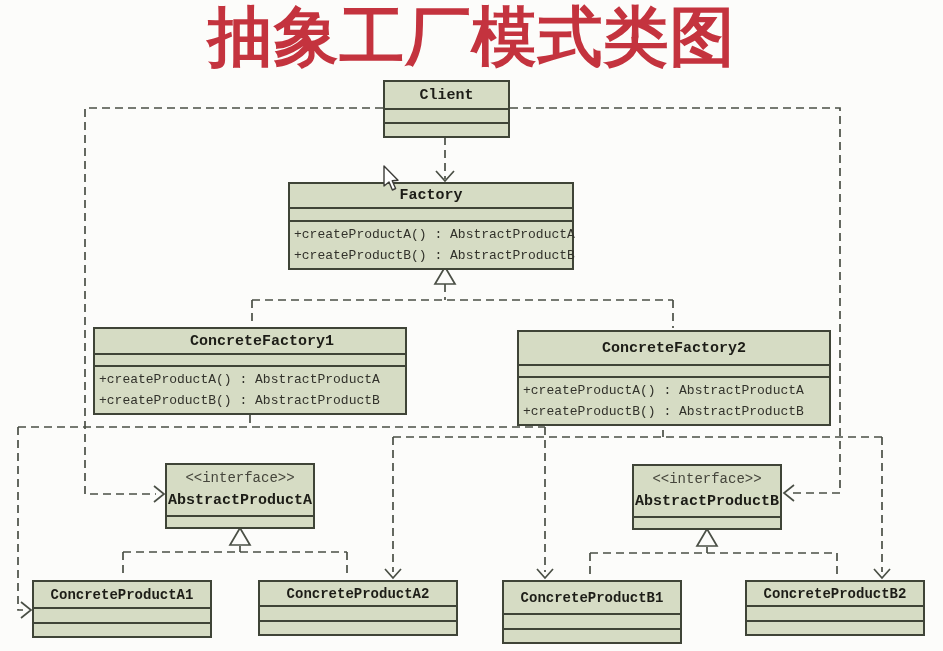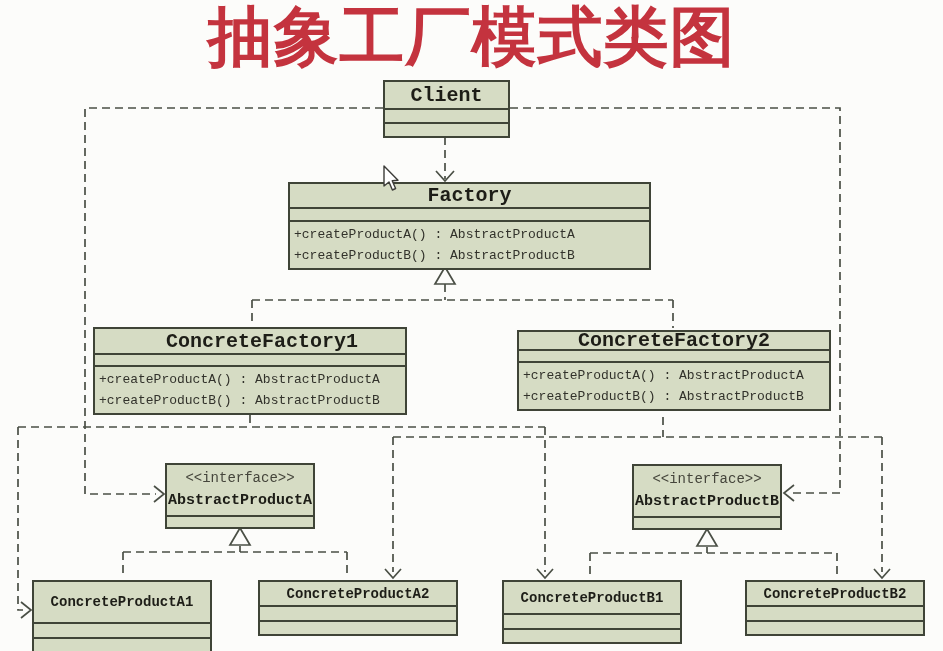--- a/index.html
+++ b/index.html
@@ -14,21 +14,21 @@
     font-family:"Liberation Sans","DejaVu Sans",sans-serif;
     font-size:65px;font-weight:900;letter-spacing:1px;line-height:66px;
   }
   svg.wires{position:absolute;left:0;top:0;pointer-events:none;}
   .uml-box{
     position:absolute;box-sizing:border-box;
     background:#d6dcc4;border:2px solid #3f4437;
     color:#1d1d17;
   }
   .uml-name{
-    text-align:center;font-weight:bold;font-size:20px;
+    text-align:center;font-weight:bold;font-size:15px;
     display:flex;align-items:center;justify-content:center;
     box-sizing:border-box;
   }
   .uml-sec{box-sizing:border-box;border-top:2px solid #3f4437;}
   .uml-methods{font-size:13px;color:#32322b;padding:2px 4px;}
   .uml-methods div{line-height:21px;white-space:nowrap;}
   .stereo{font-weight:normal;font-size:14px;color:#45453b;line-height:22px;}
   .iface-name{font-weight:bold;font-size:15px;line-height:23px;}
   .iface-head{display:block;text-align:center;padding-top:2px;}
   .prod .uml-name{font-size:14px;}
@@ -66,40 +66,40 @@
       <polygon points="707,529 697,546 717,546"></polygon>
     </g>
   </svg>
 
   <div class="uml-box" style="left:383px;top:80px;width:127px;">
     <div class="uml-name" style="height:26px;">Client</div>
     <div class="uml-sec" style="height:14px;"></div>
     <div class="uml-sec" style="height:14px;"></div>
   </div>
 
-  <div class="uml-box" style="left:288px;top:182px;width:363px;">
+  <div class="uml-box" style="left:288px;top:182px;width:286px;">
     <div class="uml-name" style="height:23px;">Factory</div>
     <div class="uml-sec" style="height:13px;"></div>
     <div class="uml-sec uml-methods">
       <div>+createProductA() : AbstractProductA</div>
       <div>+createProductB() : AbstractProductB</div>
     </div>
   </div>
 
   <div class="uml-box" style="left:93px;top:327px;width:314px;">
     <div class="uml-name" style="height:24px;margin-left:24px;">ConcreteFactory1</div>
     <div class="uml-sec" style="height:12px;"></div>
     <div class="uml-sec uml-methods">
       <div>+createProductA() : AbstractProductA</div>
       <div>+createProductB() : AbstractProductB</div>
     </div>
   </div>
 
   <div class="uml-box" style="left:517px;top:330px;width:314px;">
-    <div class="uml-name" style="height:17px;">ConcreteFactory2</div>
+    <div class="uml-name" style="height:32px;">ConcreteFactory2</div>
     <div class="uml-sec" style="height:12px;"></div>
     <div class="uml-sec uml-methods">
       <div>+createProductA() : AbstractProductA</div>
       <div>+createProductB() : AbstractProductB</div>
     </div>
   </div>
 
   <div class="uml-box" style="left:165px;top:463px;width:150px;">
     <div class="iface-head" style="height:48px;">
       <div class="stereo">&lt;&lt;interface&gt;&gt;</div>
@@ -110,21 +110,21 @@
 
   <div class="uml-box" style="left:632px;top:464px;width:150px;">
     <div class="iface-head" style="height:48px;">
       <div class="stereo">&lt;&lt;interface&gt;&gt;</div>
       <div class="iface-name">AbstractProductB</div>
     </div>
     <div class="uml-sec" style="height:12px;"></div>
   </div>
 
   <div class="uml-box prod" style="left:32px;top:580px;width:180px;">
-    <div class="uml-name" style="height:40px;">ConcreteProductA1</div>
+    <div class="uml-name" style="height:25px;">ConcreteProductA1</div>
     <div class="uml-sec" style="height:15px;"></div>
     <div class="uml-sec" style="height:14px;"></div>
   </div>
 
   <div class="uml-box prod" style="left:258px;top:580px;width:200px;">
     <div class="uml-name" style="height:23px;">ConcreteProductA2</div>
     <div class="uml-sec" style="height:15px;"></div>
     <div class="uml-sec" style="height:14px;"></div>
   </div>
 

